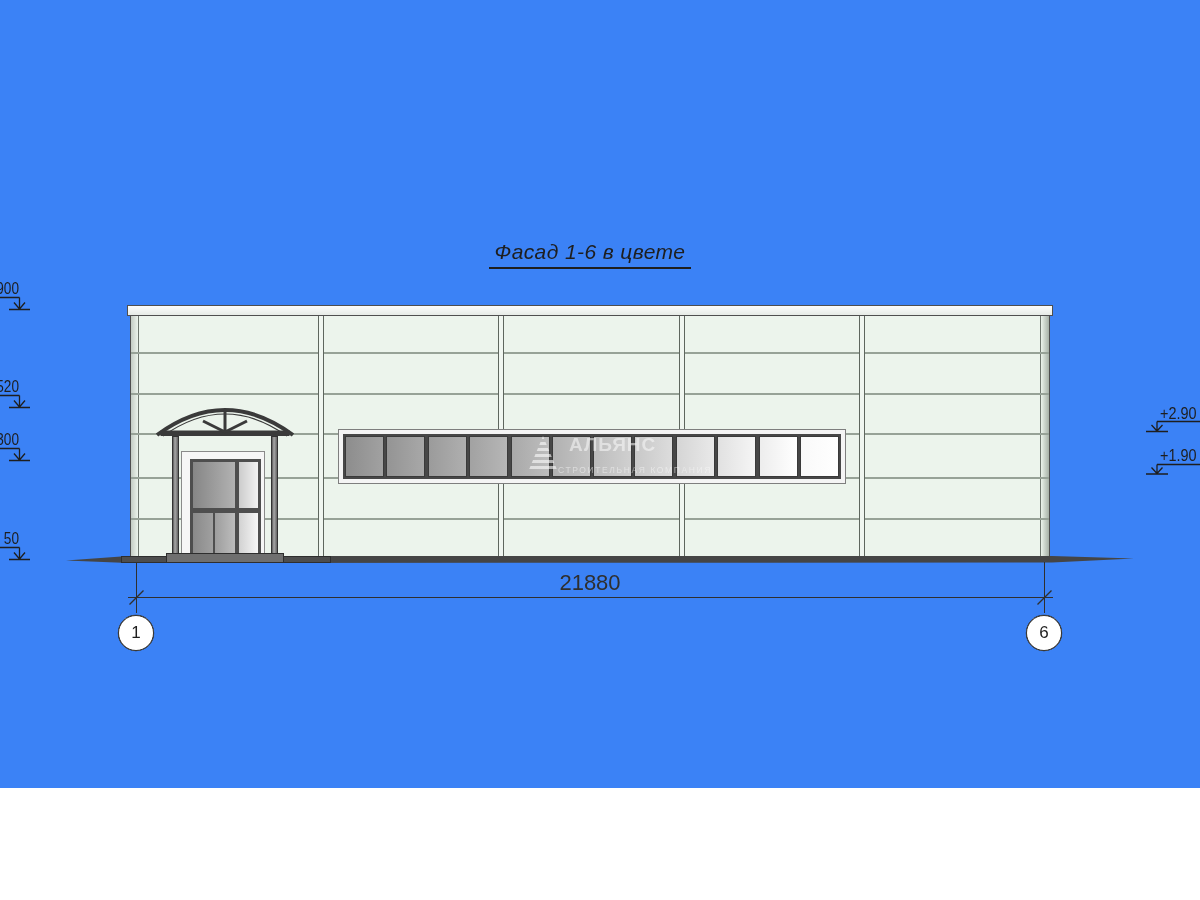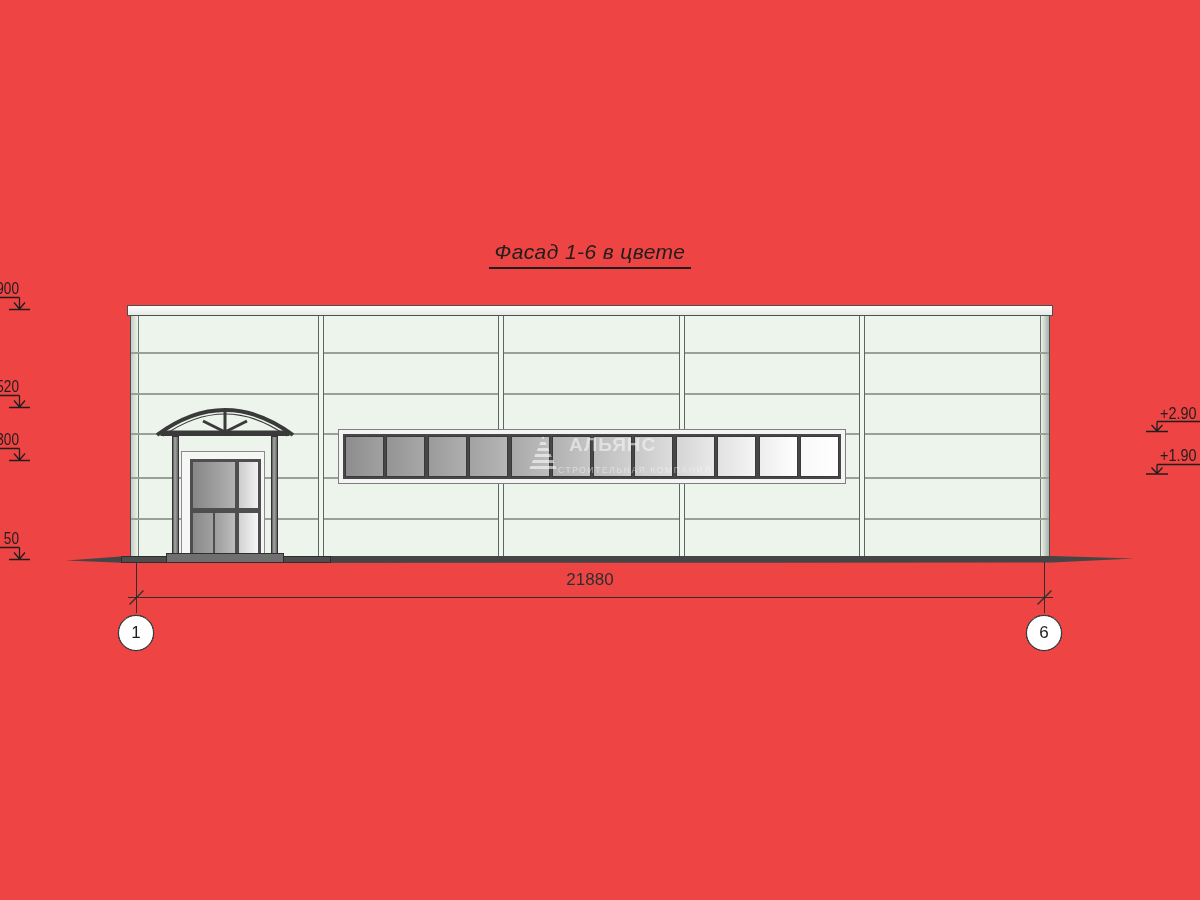--- a/index.html
+++ b/index.html
@@ -1,16 +1,16 @@
 <!DOCTYPE html>
 <html><head>
 <meta charset="utf-8">
 <style>
   html,body{margin:0;padding:0;background:#fff;}
-  .canvas{position:relative;width:1200px;height:900px;background:#ef4444;overflow:hidden;
+  .canvas{position:relative;width:1200px;height:788px;background:#3b82f6;overflow:hidden;
           font-family:"Liberation Sans",sans-serif;color:#333;}
   .abs{position:absolute;box-sizing:border-box;}
 
   
   .title{left:390px;top:240px;width:400px;text-align:center;font-size:21px;font-style:italic;color:#1e1e1e;}
   .title span{display:inline-block;border-bottom:2px solid #1e1e1e;padding:0 6px 3px 6px;letter-spacing:.4px;}
 
   
   .cap{left:127px;top:305px;width:926px;height:11px;background:linear-gradient(#fcfdfc,#e6ebe6);border:1px solid #4f4f4f;}
   .wall{left:130px;top:315px;width:920px;height:242px;background:var(--wall,#ecf4ec);border:1px solid #4f4f4f;overflow:hidden;}
@@ -43,21 +43,21 @@
   
   .overlay{left:0;top:0;width:1200px;height:900px;z-index:5;pointer-events:none;}
 
   
   .elvL{left:-60px;width:79px;text-align:right;font-size:17px;color:#1e1e1e;
         transform:scaleX(.8);transform-origin:100% 50%;}
   .elvR{left:1160px;width:90px;text-align:left;font-size:17px;color:#1e1e1e;
         transform:scaleX(.85);transform-origin:0 50%;}
 
   
-  .dimText{left:540px;top:570px;width:100px;text-align:center;font-size:17px;color:#2f2f2f;z-index:6;}
+  .dimText{left:540px;top:570px;width:100px;text-align:center;font-size:22px;color:#2f2f2f;z-index:6;}
   .axis{width:36px;height:36px;border:1.5px solid #333;border-radius:50%;background:#fff;
         display:flex;align-items:center;justify-content:center;font-size:17px;color:#1e1e1e;z-index:6;}
 
   
   .wmLogo{left:528px;top:436px;width:30px;height:36px;z-index:7;
           clip-path:polygon(50% 0,100% 100%,0 100%);
           background:repeating-linear-gradient(180deg,rgba(252,252,252,.6) 0 3px,rgba(252,252,252,0) 3px 6px);}
   .wmText{left:569px;top:434px;font-size:19px;font-weight:bold;color:rgba(250,250,250,.55);letter-spacing:1px;z-index:7;white-space:nowrap;}
   .wmSub{left:558px;top:465px;font-size:8.5px;color:rgba(250,250,250,.5);letter-spacing:1.6px;z-index:7;white-space:nowrap;}
 </style>

